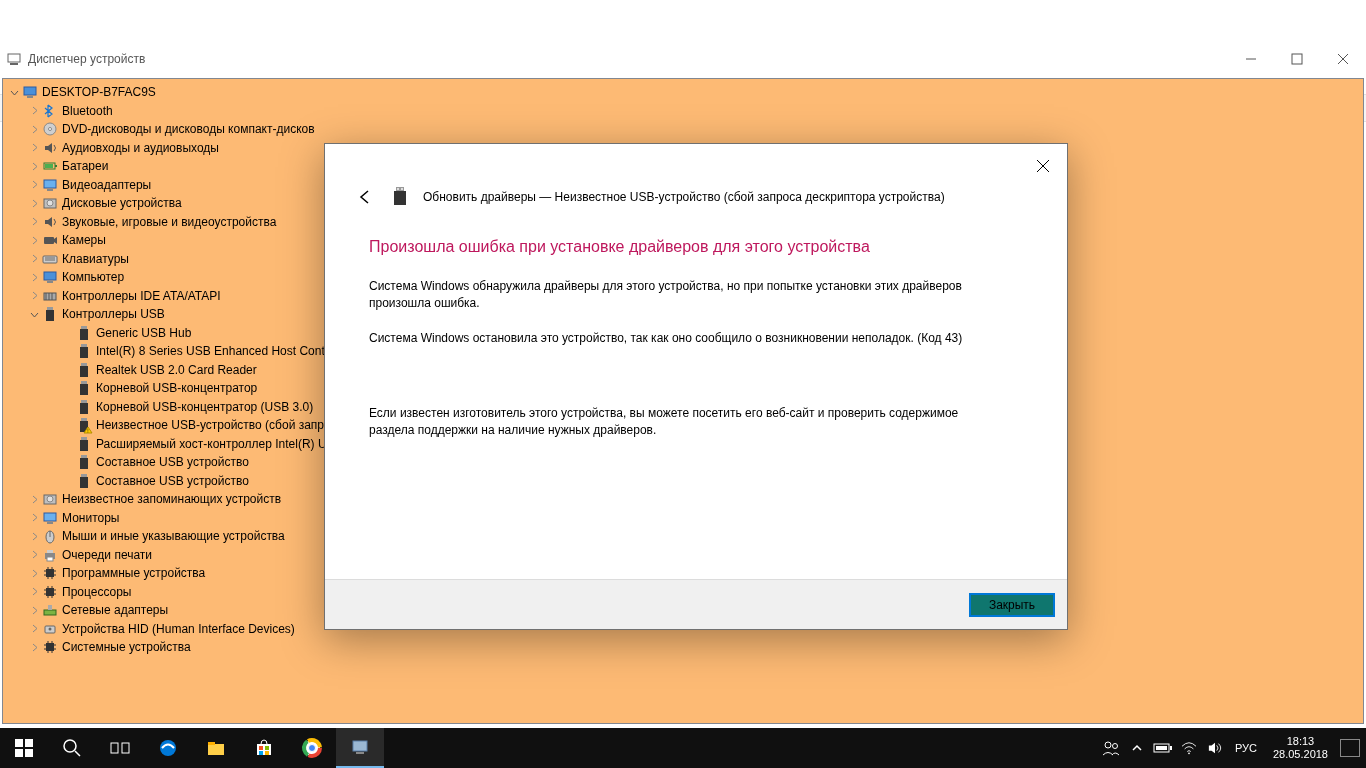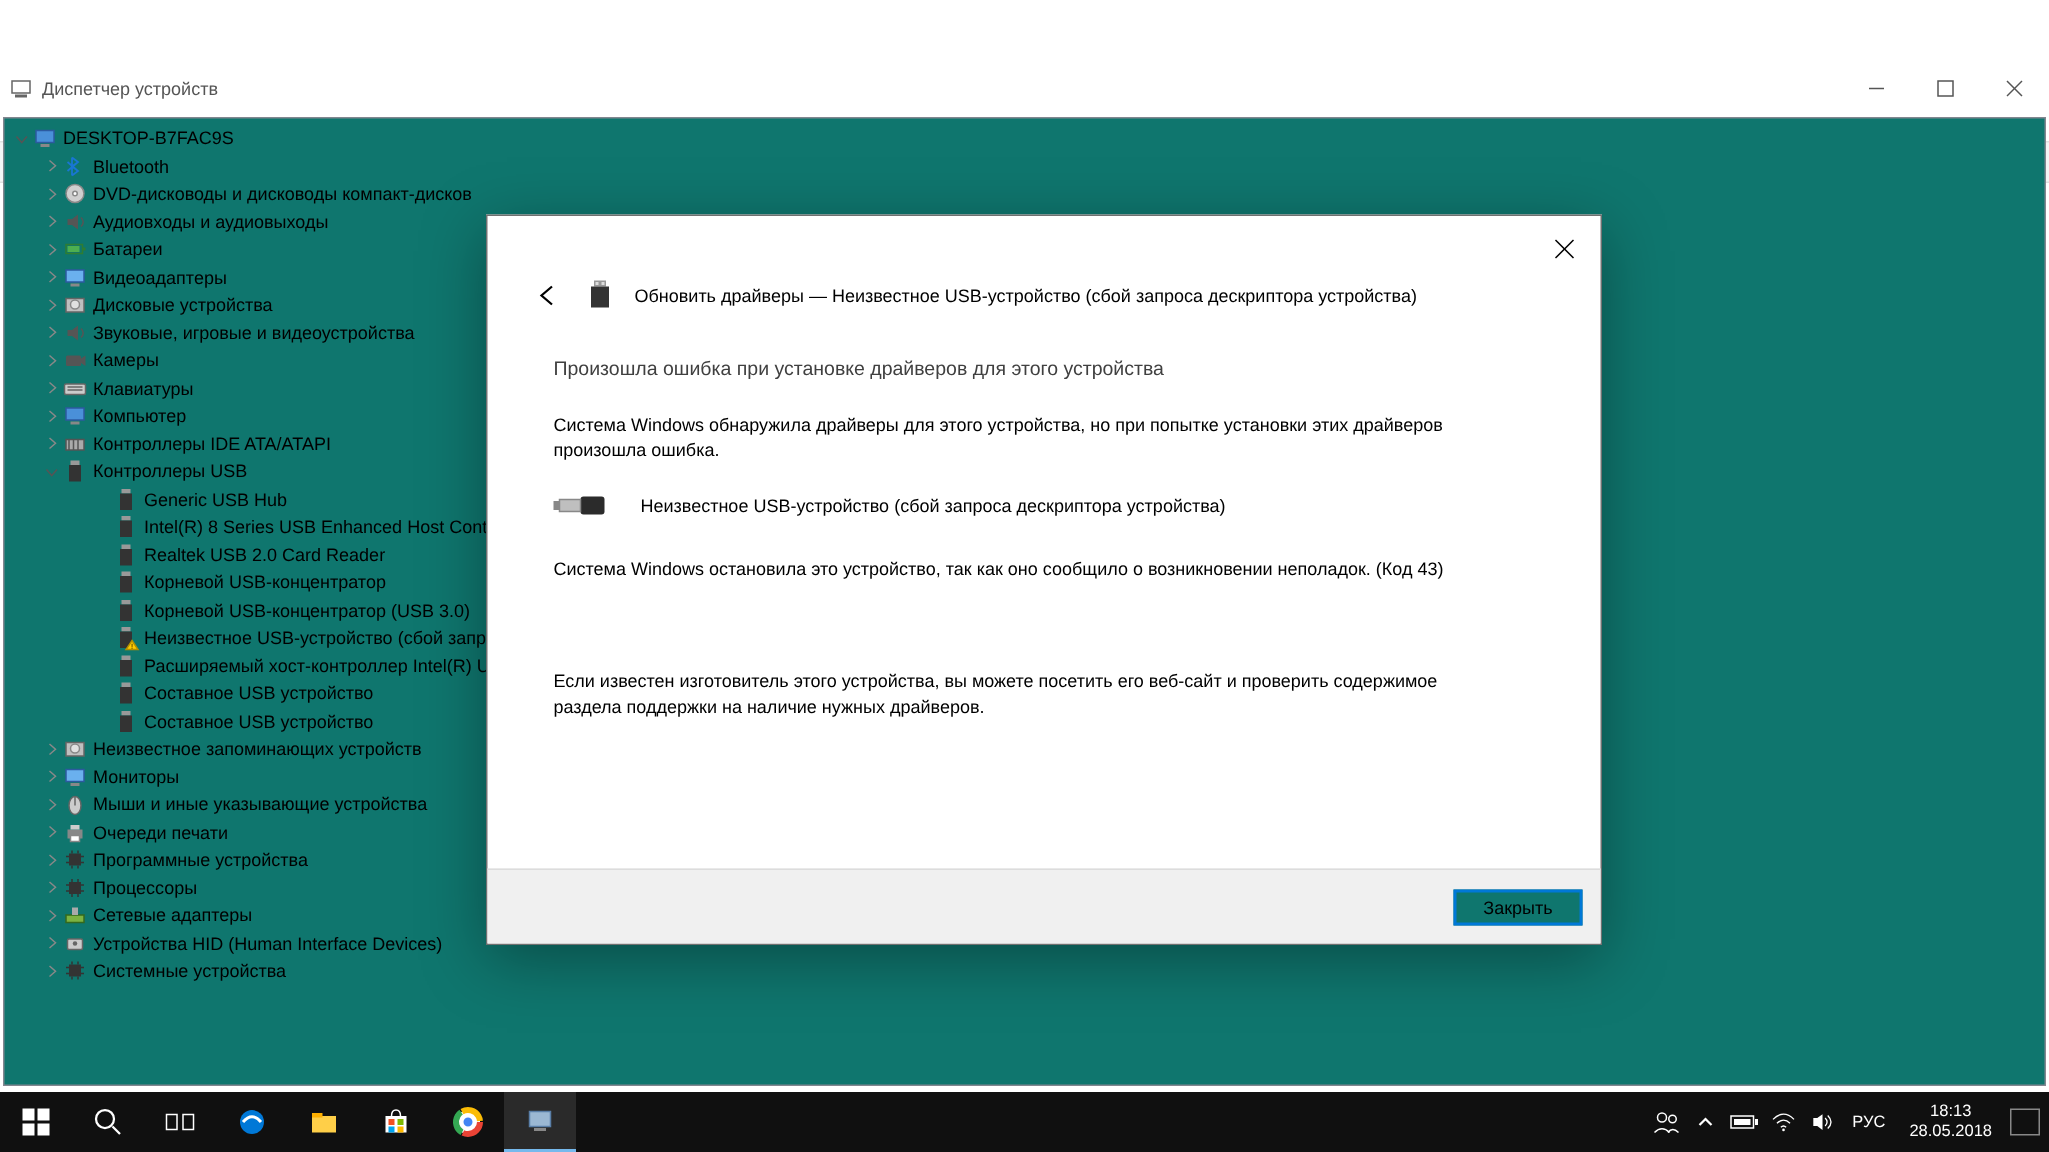--- a/index.html
+++ b/index.html
@@ -13,38 +13,38 @@
   .win-controls .ctl svg { width:10px; height:10px; stroke:#555; }
   
   .menubar { height:20px; display:flex; align-items:center; padding:0 4px; gap:0; background:#fff;}
   .menubar .mitem { padding:2px 8px; font-size:12px; }
   
   .toolbar { height:28px; border-top:1px solid #e1e1e1; border-bottom:1px solid #e1e1e1; background:#f5f5f5; display:flex; align-items:center; padding:0 4px; gap:2px;}
   .toolbar .tbtn { width:24px; height:22px; display:flex; align-items:center; justify-content:center; border:1px solid transparent; }
   .toolbar .sep { width:1px; height:18px; background:#ccc; margin:0 3px;}
   .toolbar .tbtn.disabled svg { opacity:.35; }
   
-  .content { position:absolute; top:78px; left:2px; right:2px; bottom:44px; border:1px solid #828790; background:#0f766e; overflow:hidden;}
+  .content { position:absolute; top:78px; left:2px; right:2px; bottom:44px; border:1px solid #828790; background:#fdba74; overflow:hidden;}
   .tree { padding:4px 2px; font-size:12px; line-height:18.5px; }
   .node { display:flex; align-items:center; height:18.5px; white-space:nowrap;}
   .node .tw { display:flex; align-items:center; justify-content:center; width:15px; height:15px;}
   .node .tw svg { width:9px; height:9px; }
   .node .ic { width:16px; height:16px; margin-right:4px; display:flex; align-items:center; justify-content:center;}
   .node .lbl { font-size:12px; }
   
   .dev-icon { width:16px; height:16px; }
   
   .dialog { position:absolute; left:324px; top:143px; width:744px; height:487px; background:#fff; border:1px solid #707070; box-shadow:0 10px 40px rgba(0,0,0,.35); }
   .dlg-close { position:absolute; top:8px; right:10px; width:28px; height:28px; display:flex; align-items:center; justify-content:center; }
   .dlg-header { padding:40px 28px 0 28px; display:flex; align-items:center; gap:14px;text-align:center;}
   .dlg-back { width:24px; height:24px; display:flex; align-items:center; justify-content:center; }
   .dlg-devicon { width:18px; height:26px; display:flex; align-items:center; justify-content:center;}
   .dlg-title { font-size:12px; color:#000;}
   .dlg-body { padding:28px 44px 0 44px; }
-  .dlg-heading { color:#404040; font-size:13px; margin-bottom:22px; font-weight:400;}
+  .dlg-heading { color:#be185d; font-size:16px; margin-bottom:22px; font-weight:400;}
   .dlg-text { font-size:12px; color:#000; line-height:17px; margin-bottom:18px; max-width:620px;}
   .dlg-device-row { display:flex; align-items:center; gap:22px; margin:8px 0 24px 0;}
   .usb-icon { width:36px; height:20px; }
   .dlg-footer { position:absolute; left:0; right:0; bottom:0; height:50px; background:#f0f0f0; border-top:1px solid #dcdcdc; display:flex; align-items:center; justify-content:flex-end; padding-right:12px;}
   .dlg-btn { min-width:86px; height:24px; background:#0f766e; border:2px solid #0078d7; font-size:12px; display:flex; align-items:center; justify-content:center;}
   
   .taskbar { position:absolute; left:0; right:0; bottom:0; height:40px; background:#101010; display:flex; align-items:center; color:#fff;}
   .taskbar .tb-item { width:48px; height:40px; display:flex; align-items:center; justify-content:center;}
   .taskbar .tb-item svg { width:20px; height:20px; }
   .taskbar .tb-item.active { border-bottom:2px solid #76b9ed; background:#2a2a2a;}
@@ -611,30 +611,20 @@
           <rect x="0" y="4" width="12" height="14" fill="#333"></rect>
           <rect x="3" y="1" width="2" height="2" fill="#ddd"></rect>
           <rect x="7" y="1" width="2" height="2" fill="#ddd"></rect>
         </svg>
     </div>
     <div class="dlg-title">Обновить драйверы — Неизвестное USB-устройство (сбой запроса дескриптора устройства)</div>
   </div>
   <div class="dlg-body">
     <div class="dlg-heading">Произошла ошибка при установке драйверов для этого устройства</div>
     <div class="dlg-text">Система Windows обнаружила драйверы для этого устройства, но при попытке установки этих драйверов произошла ошибка.</div>
-    <div class="dlg-device-row">
-      <span class="usb-icon">
-        <svg viewBox="0 0 36 20">
-            <rect x="18" y="4" width="16" height="12" rx="2" fill="#2b2b2b"></rect>
-            <rect x="4" y="6" width="14" height="8" fill="#bfbfbf" stroke="#888"></rect>
-            <rect x="0" y="7" width="4" height="6" fill="#888"></rect>
-          </svg>
-      </span>
-      <span style="font-size:12px;">Неизвестное USB-устройство (сбой запроса дескриптора устройства)</span>
-    </div>
     <div class="dlg-text">Система Windows остановила это устройство, так как оно сообщило о возникновении неполадок. (Код 43)</div>
     <div style="height:40px"></div>
     <div class="dlg-text">Если известен изготовитель этого устройства, вы можете посетить его веб-сайт и проверить содержимое раздела поддержки на наличие нужных драйверов.</div>
   </div>
   <div class="dlg-footer">
     <div class="dlg-btn">Закрыть</div>
   </div>
 </div>
 
 <div class="taskbar">

